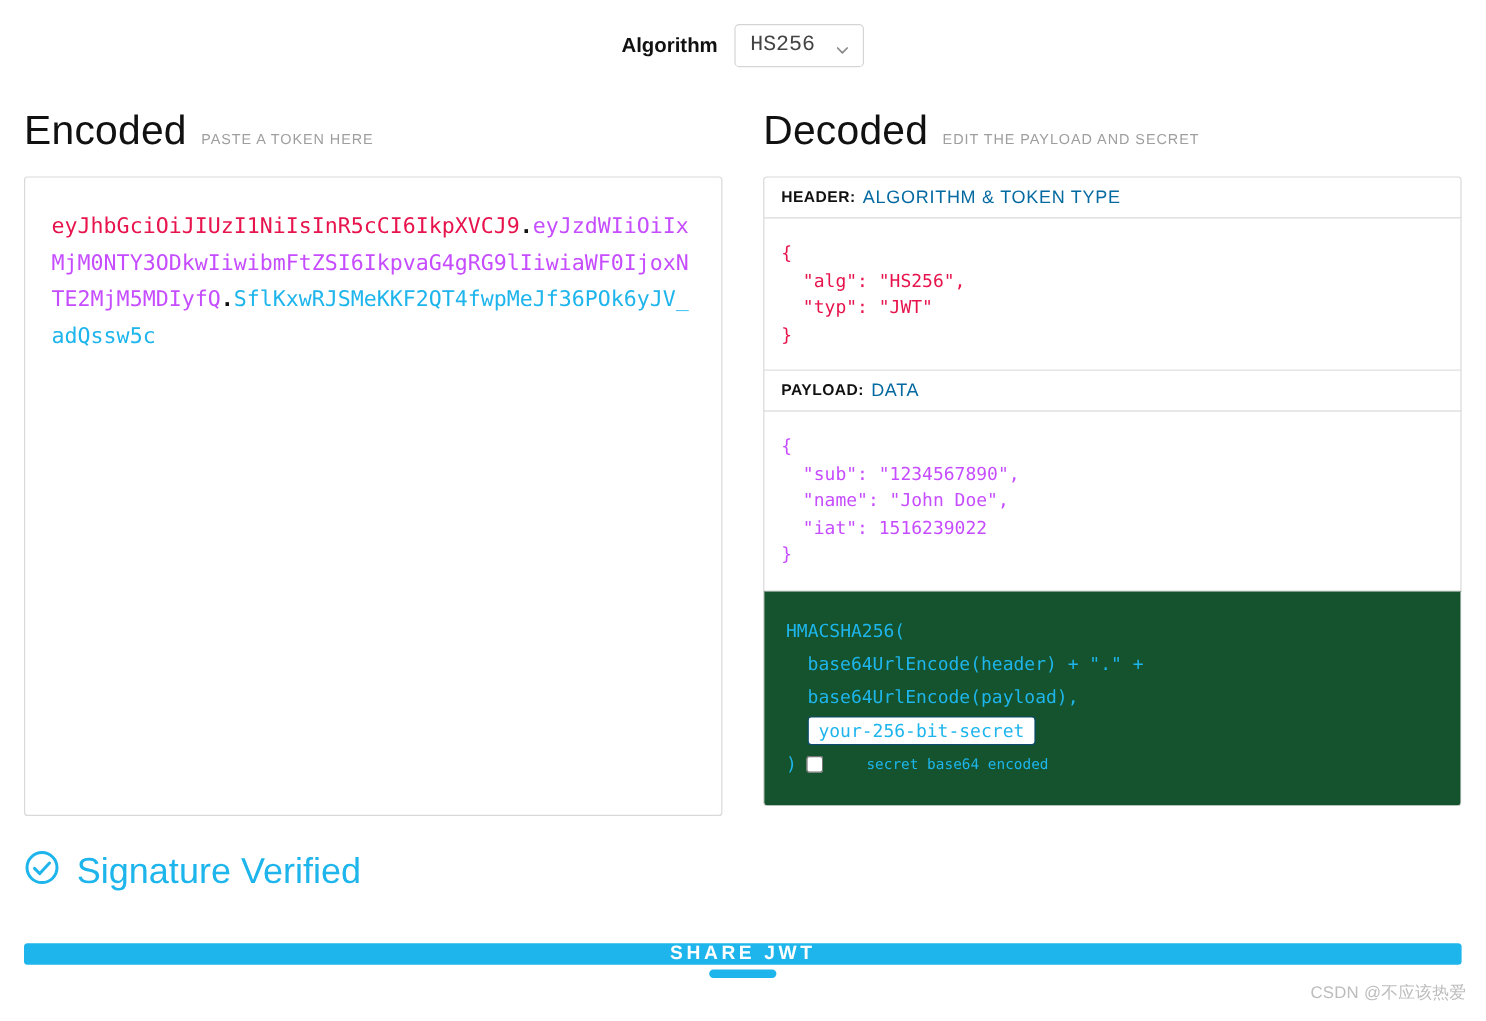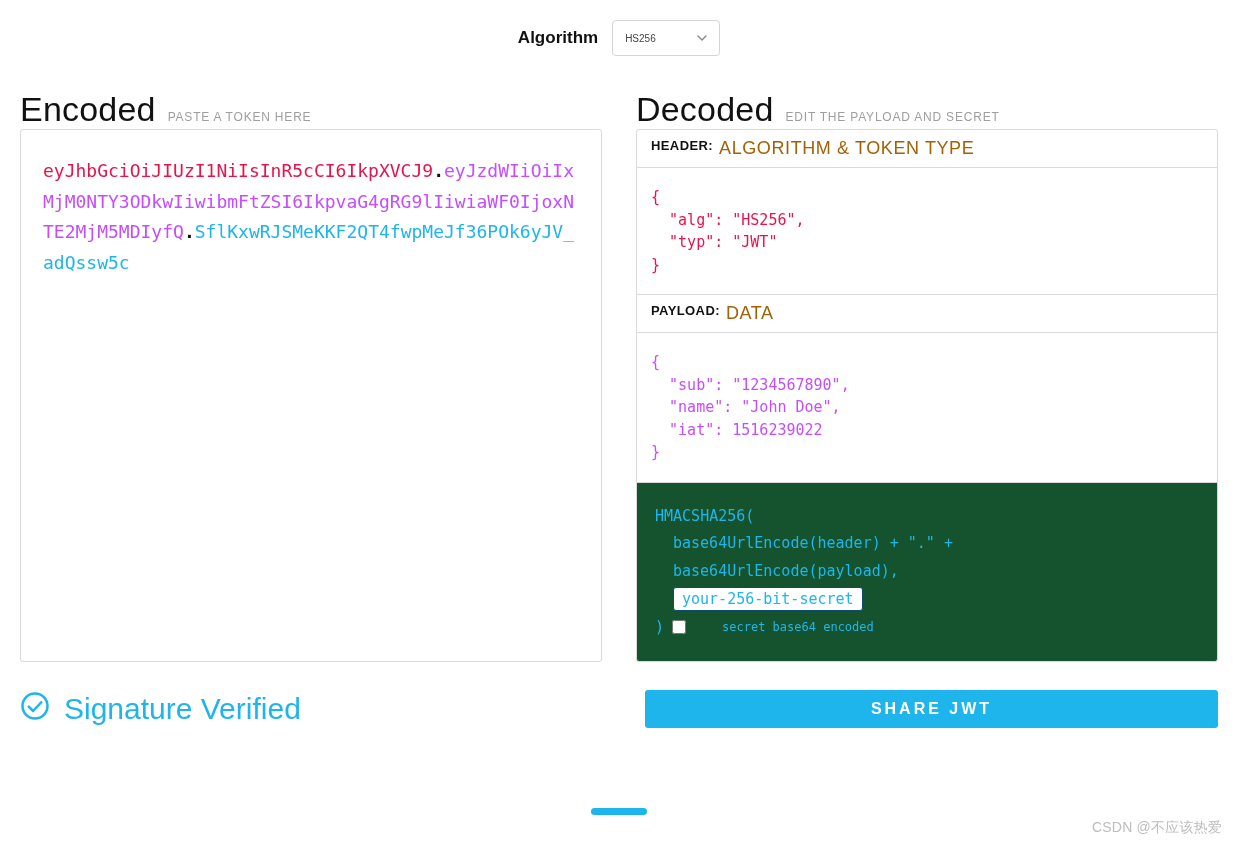--- a/index.html
+++ b/index.html
@@ -18,33 +18,33 @@
     justify-content: center;
     gap: 14px;
     padding-top: 20px;
     padding-bottom: 34px;
   }
   .algo-label { font-size: 17px; font-weight: 600; color: #111; }
   .algo-select {
     width: 108px; height: 36px;
     border: 1px solid #d5d5d5; border-radius: 4px;
     display: flex; align-items: center; justify-content: space-between;
-    padding: 0 12px; font-size: 10px; color: #444; cursor: pointer;
+    padding: 0 12px; font-size: 18px; color: #444; cursor: pointer; font-family: Liberation Mono, monospace;
   }
   .chev { width: 10px; height: 10px; display: inline-block; }
   .chev svg { width: 100%; height: 100%; }
 
   .cols {
     display: flex;
     gap: 34px;
     padding: 0 20px;
   }
   .col { flex: 1; display: flex; flex-direction: column; }
 
-  .section-title-row { display: flex; align-items: baseline; gap: 12px; }
+  .section-title-row { display: flex; align-items: baseline; gap: 12px; margin-bottom: 18px; }
   .section-title { font-size: 34px; font-weight: 400; letter-spacing: 0.2px; color: #111; }
   .section-sub { font-size: 12px; letter-spacing: 0.8px; color: #9e9e9e; text-transform: uppercase; }
 
   .panel {
     border: 1px solid #d9d9d9; border-radius: 3px;
   }
   .encoded-box {
     height: 533px;
     padding: 26px 22px;
     font-family: "SFMono-Regular", Menlo, Consolas, monospace;
@@ -60,21 +60,21 @@
   .dec-head {
     border: 1px solid #d9d9d9;
     border-top-left-radius: 3px; border-top-right-radius: 3px;
     padding: 8px 14px;
     font-size: 13px; letter-spacing: 0.4px;
     display: flex; gap: 6px;
     background: #fff;
   }
   .dec-section + .dec-section .dec-head { border-top: none; border-radius: 0; }
   .dec-head-label { font-weight: 600; color: #111; }
-  .dec-head-sub { color: #a16207; text-transform: uppercase; letter-spacing: 0.6px; font-size: 18px; }
+  .dec-head-sub { color: #0369a1; text-transform: uppercase; letter-spacing: 0.6px; font-size: 15px; }
   .dec-body {
     border: 1px solid #d9d9d9; border-top: none;
     padding: 18px 14px;
     font-family: "SFMono-Regular", Menlo, Consolas, monospace;
     font-size: 15px; line-height: 1.5;
     white-space: pre;
   }
   .dec-body.header-body { color: #e7134c; }
   .dec-body.payload-body { color: #c64cff; }
 
@@ -91,21 +91,21 @@
   .sig-secret-input {
     font-family: inherit; font-size: 15px; color: #1eb5ec;
     border: 1px solid #0c4a6e; background: #fff; border-radius: 3px;
     padding: 2px 8px; width: 190px;
   }
   .sig-last-line { display: flex; align-items: center; gap: 8px; }
   .sig-checkbox { width: 14px; height: 14px; }
   .sig-check-label { color: #1eb5ec; font-size: 12px; margin-left: 28px; }
 
   .bottom-row {
-    display: flex; gap: 52px; padding: 0 20px; margin-top: 28px;
+    display: flex; gap: 40px; padding: 0 20px; margin-top: 28px; flex-direction: column;
   }
   .verified {
     flex: 1; display: flex; align-items: center; gap: 14px;
     color: #1eb5ec; font-size: 30px; font-weight: 400;
   }
   .verified svg { width: 30px; height: 30px; stroke: #1eb5ec; fill: none; stroke-width: 2; }
   .share-btn {
     flex: 1; height: 38px; background: #1eb5ec; color: #fff;
     border: none; border-radius: 3px;
     font-size: 16px; letter-spacing: 3px; font-weight: 600;

